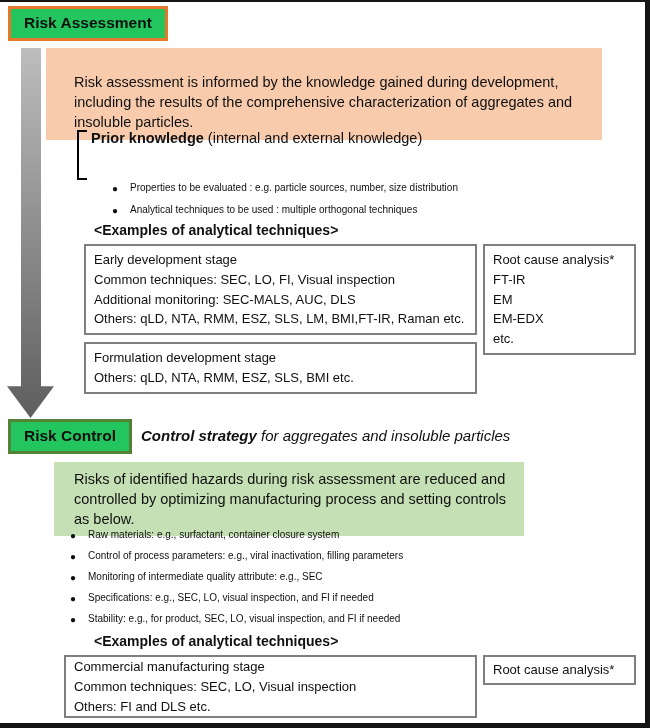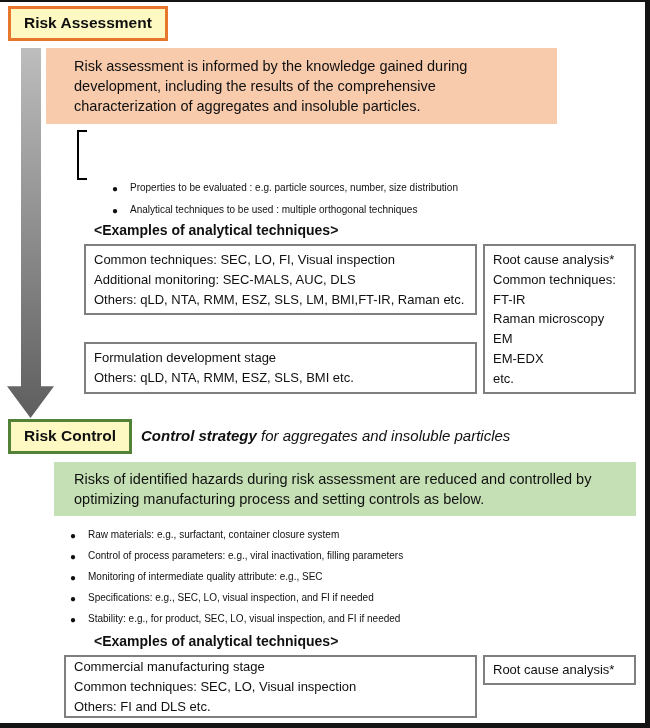--- a/index.html
+++ b/index.html
@@ -13,21 +13,21 @@
     width:650px;height:728px;
     box-sizing:border-box;
     background:#ffffff;
     overflow:hidden;
     border-top:2px solid var(--frame,#141414);
     border-right:5px solid var(--frame,#141414);
     border-bottom:5px solid var(--frame,#141414);
   }
   .title-box{
     position:absolute;
-    background:#fef9c3;
+    background:#22c55e;
     font-weight:bold;
     font-size:15.5px;
     line-height:1.2;
     padding:5px 13px;
     white-space:nowrap;
   }
   #ra-box{left:8px;top:4px;border:3px solid var(--orange,#E8772E);}
   #rc-box{left:8px;top:417px;border:3px solid var(--green,#538135);text-align:right;}
 
   #arrow{
@@ -35,27 +35,27 @@
     background:linear-gradient(to bottom,var(--arrow-top,#BDBDBD),var(--arrow-bottom,#5E5E5E));
     clip-path:polygon(29.8% 0,72.3% 0,72.3% 91.4%,100% 91.4%,50% 100%,0 91.4%,29.8% 91.4%);
   }
 
   .intro-panel{
     position:absolute;
     font-size:14.5px;
     line-height:1.38;
   }
   #ra-intro{
-    left:46px;top:46px;width:511px;
+    left:46px;top:46px;width:556px;
     background:var(--salmon-bg,#F8CBAD);
-    padding:8px 18px 8px 28px;
+    padding:24px 18px 8px 28px;
     box-sizing:border-box;
   }
   #rc-intro{
-    left:54px;top:460px;width:582px;
+    left:54px;top:460px;width:470px;
     background:var(--green-bg,#C5E0B4);
     padding:7px 8px 7px 20px;
     box-sizing:border-box;
   }
 
   #bracket{
     position:absolute;left:77px;top:128px;
     width:8px;height:46px;
     border-left:2px solid #000;
     border-top:2px solid #000;
@@ -122,40 +122,42 @@
   <div class="title-box" id="ra-box">
     <span>Risk Assessment</span>
   </div>
 
   <div id="arrow"></div>
 
   <div class="intro-panel" id="ra-intro">Risk assessment is informed by the knowledge gained during development, including the results of the comprehensive characterization of aggregates and insoluble particles.</div>
 
   <div id="bracket"></div>
 
+  <div class="text-line" id="pk-line">
+    <span class="b">Prior knowledge</span><span> (internal and external knowledge)</span>
+  </div>
 
 
   <div class="bullets" id="bullets-a">
     <div class="bullet">Properties to be evaluated : e.g. particle sources, number, size distribution</div>
     <div class="bullet">Analytical techniques to be used : multiple orthogonal techniques</div>
   </div>
 
   <div class="examples" id="examples-a">&lt;Examples of analytical techniques&gt;</div>
 
   <div class="gray-box" id="early-box">
+    <div>Early development stage</div>
     <div>Common techniques: SEC, LO, FI, Visual inspection</div>
     <div>Additional monitoring: SEC-MALS, AUC, DLS</div>
     <div>Others: qLD, NTA, RMM, ESZ, SLS, LM, BMI,FT-IR, Raman etc.</div>
   </div>
 
   <div class="gray-box" id="root-box-a">
     <div>Root cause analysis*</div>
-    <div>Common techniques:</div>
     <div>FT-IR</div>
-    <div>Raman microscopy</div>
     <div>EM</div>
     <div>EM-EDX</div>
     <div>etc.</div>
   </div>
 
   <div class="gray-box" id="form-box">
     <div>Formulation development stage</div>
     <div>Others: qLD, NTA, RMM, ESZ, SLS, BMI etc.</div>
   </div>
 

